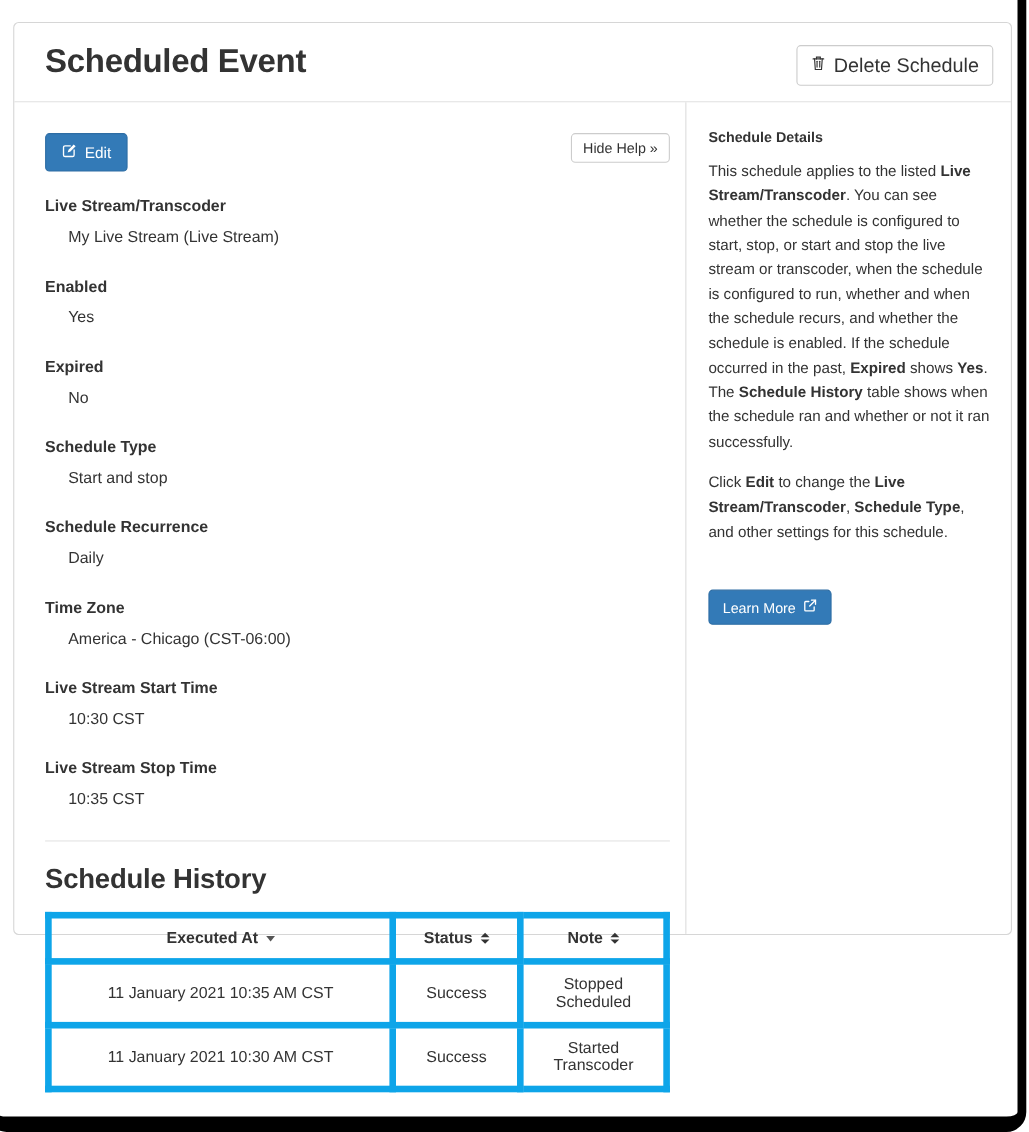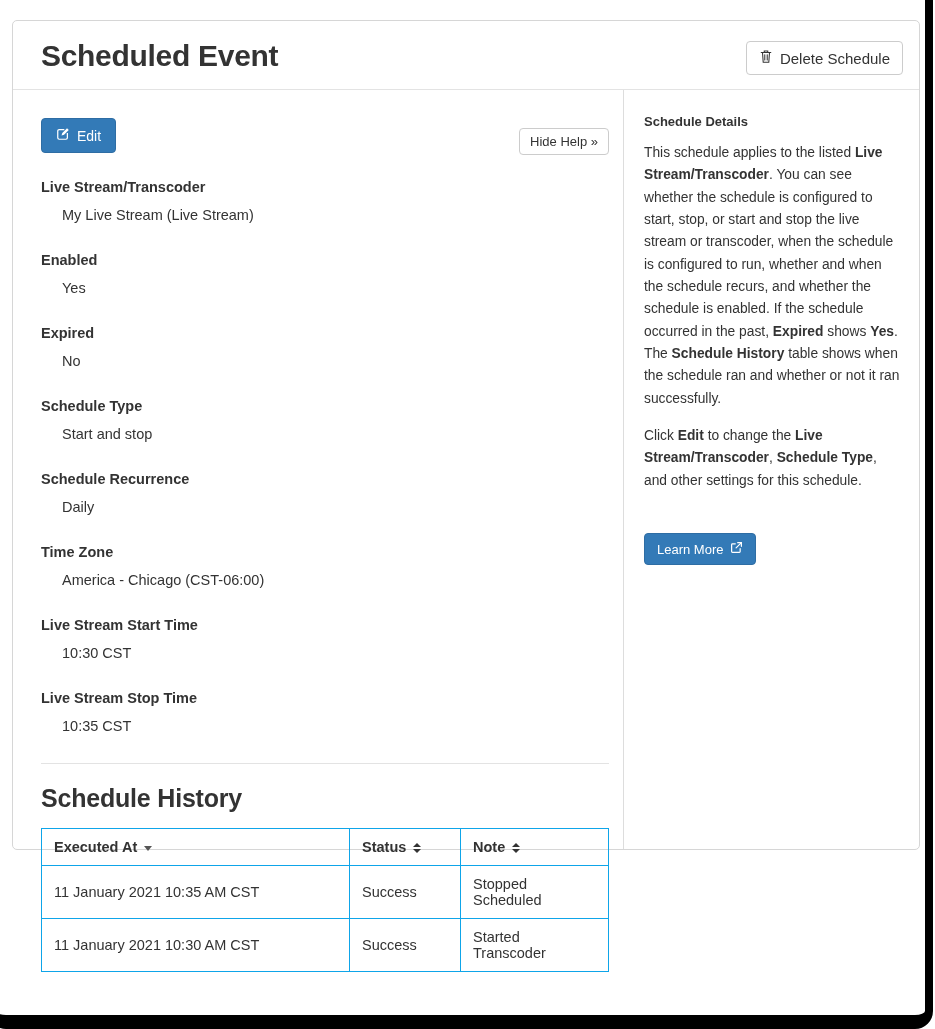--- a/index.html
+++ b/index.html
@@ -20,37 +20,37 @@
   }
   .panel-header{
     display:flex;justify-content:space-between;align-items:flex-start;
     padding:14px 16px 0 28px;
   }
   .page-title{font-size:30px;font-weight:700;margin:4px 0 0;color:#333;letter-spacing:-.3px;}
   .btn{
     display:inline-flex;align-items:center;gap:7px;border-radius:4px;cursor:pointer;
     font-family:inherit;box-sizing:border-box;white-space:nowrap;
   }
-  .btn-default{background:#fff;border:1px solid #ccc;color:#333;margin-top:10px;}
+  .btn-default{background:#fff;border:1px solid #ccc;color:#333;}
   .btn-primary{background:#337ab7;border:1px solid #2e6da4;color:#fff;}
-  .btn-delete{font-size:15px;padding:7px 12px;margin-top:6px;}
+  .btn-delete{font-size:18px;padding:7px 12px;margin-top:6px;}
   .header-divider{border:none;border-top:1px solid #e3e3e3;margin:14px 0 0;width:100%;}
   .panel-body{display:flex;flex:1;min-height:0;}
   .main-col{width:610px;box-sizing:border-box;padding:28px 14px 0 28px;}
   .help-col{flex:1;border-left:1px solid #ddd;box-sizing:border-box;padding:24px 18px 0 20px;}
   .toolbar-row{display:flex;justify-content:space-between;align-items:flex-start;margin-bottom:24px;}
   .btn-edit{font-size:14px;padding:8px 14px;}
   .btn-hide-help{font-size:13px;padding:5px 10px;color:#333;}
   .field-group{margin-bottom:26px;}
   .field-label{font-weight:700;font-size:14.5px;margin-bottom:9px;}
   .field-value{padding-left:21px;font-size:14.5px;line-height:22px;}
   .section-divider{border:none;border-top:1px solid #e3e3e3;margin:4px 0 0;}
   .history-title{font-size:25px;font-weight:700;margin:20px 0 15px;letter-spacing:-.2px;}
   table.history{border-collapse:collapse;width:100%;font-size:14.5px;}
-  table.history th,table.history td{border:1px solid #0ea5e9;padding:10px 12px;text-align:left;}
+  table.history th,table.history td{border:6px solid #0ea5e9;padding:10px 12px;text-align:center;}
   table.history th{font-weight:700;cursor:pointer;}
   .col-executed{width:283px;}
   .col-status{width:86px;}
   .caret-down{display:inline-block;width:0;height:0;border-left:4px solid transparent;border-right:4px solid transparent;border-top:5px solid #555;margin-left:7px;vertical-align:middle;}
   .sort-both{display:inline-flex;flex-direction:column;gap:2px;margin-left:7px;vertical-align:middle;}
   .sort-both i{display:block;width:0;height:0;border-left:4px solid transparent;border-right:4px solid transparent;}
   .sort-both .up{border-bottom:4px solid #333;}
   .sort-both .down{border-top:4px solid #333;}
   .help-title{font-weight:700;font-size:13px;margin:0 0 13px;}
   .help-col p{font-size:13.8px;line-height:1.62;margin:0 0 15px;}

